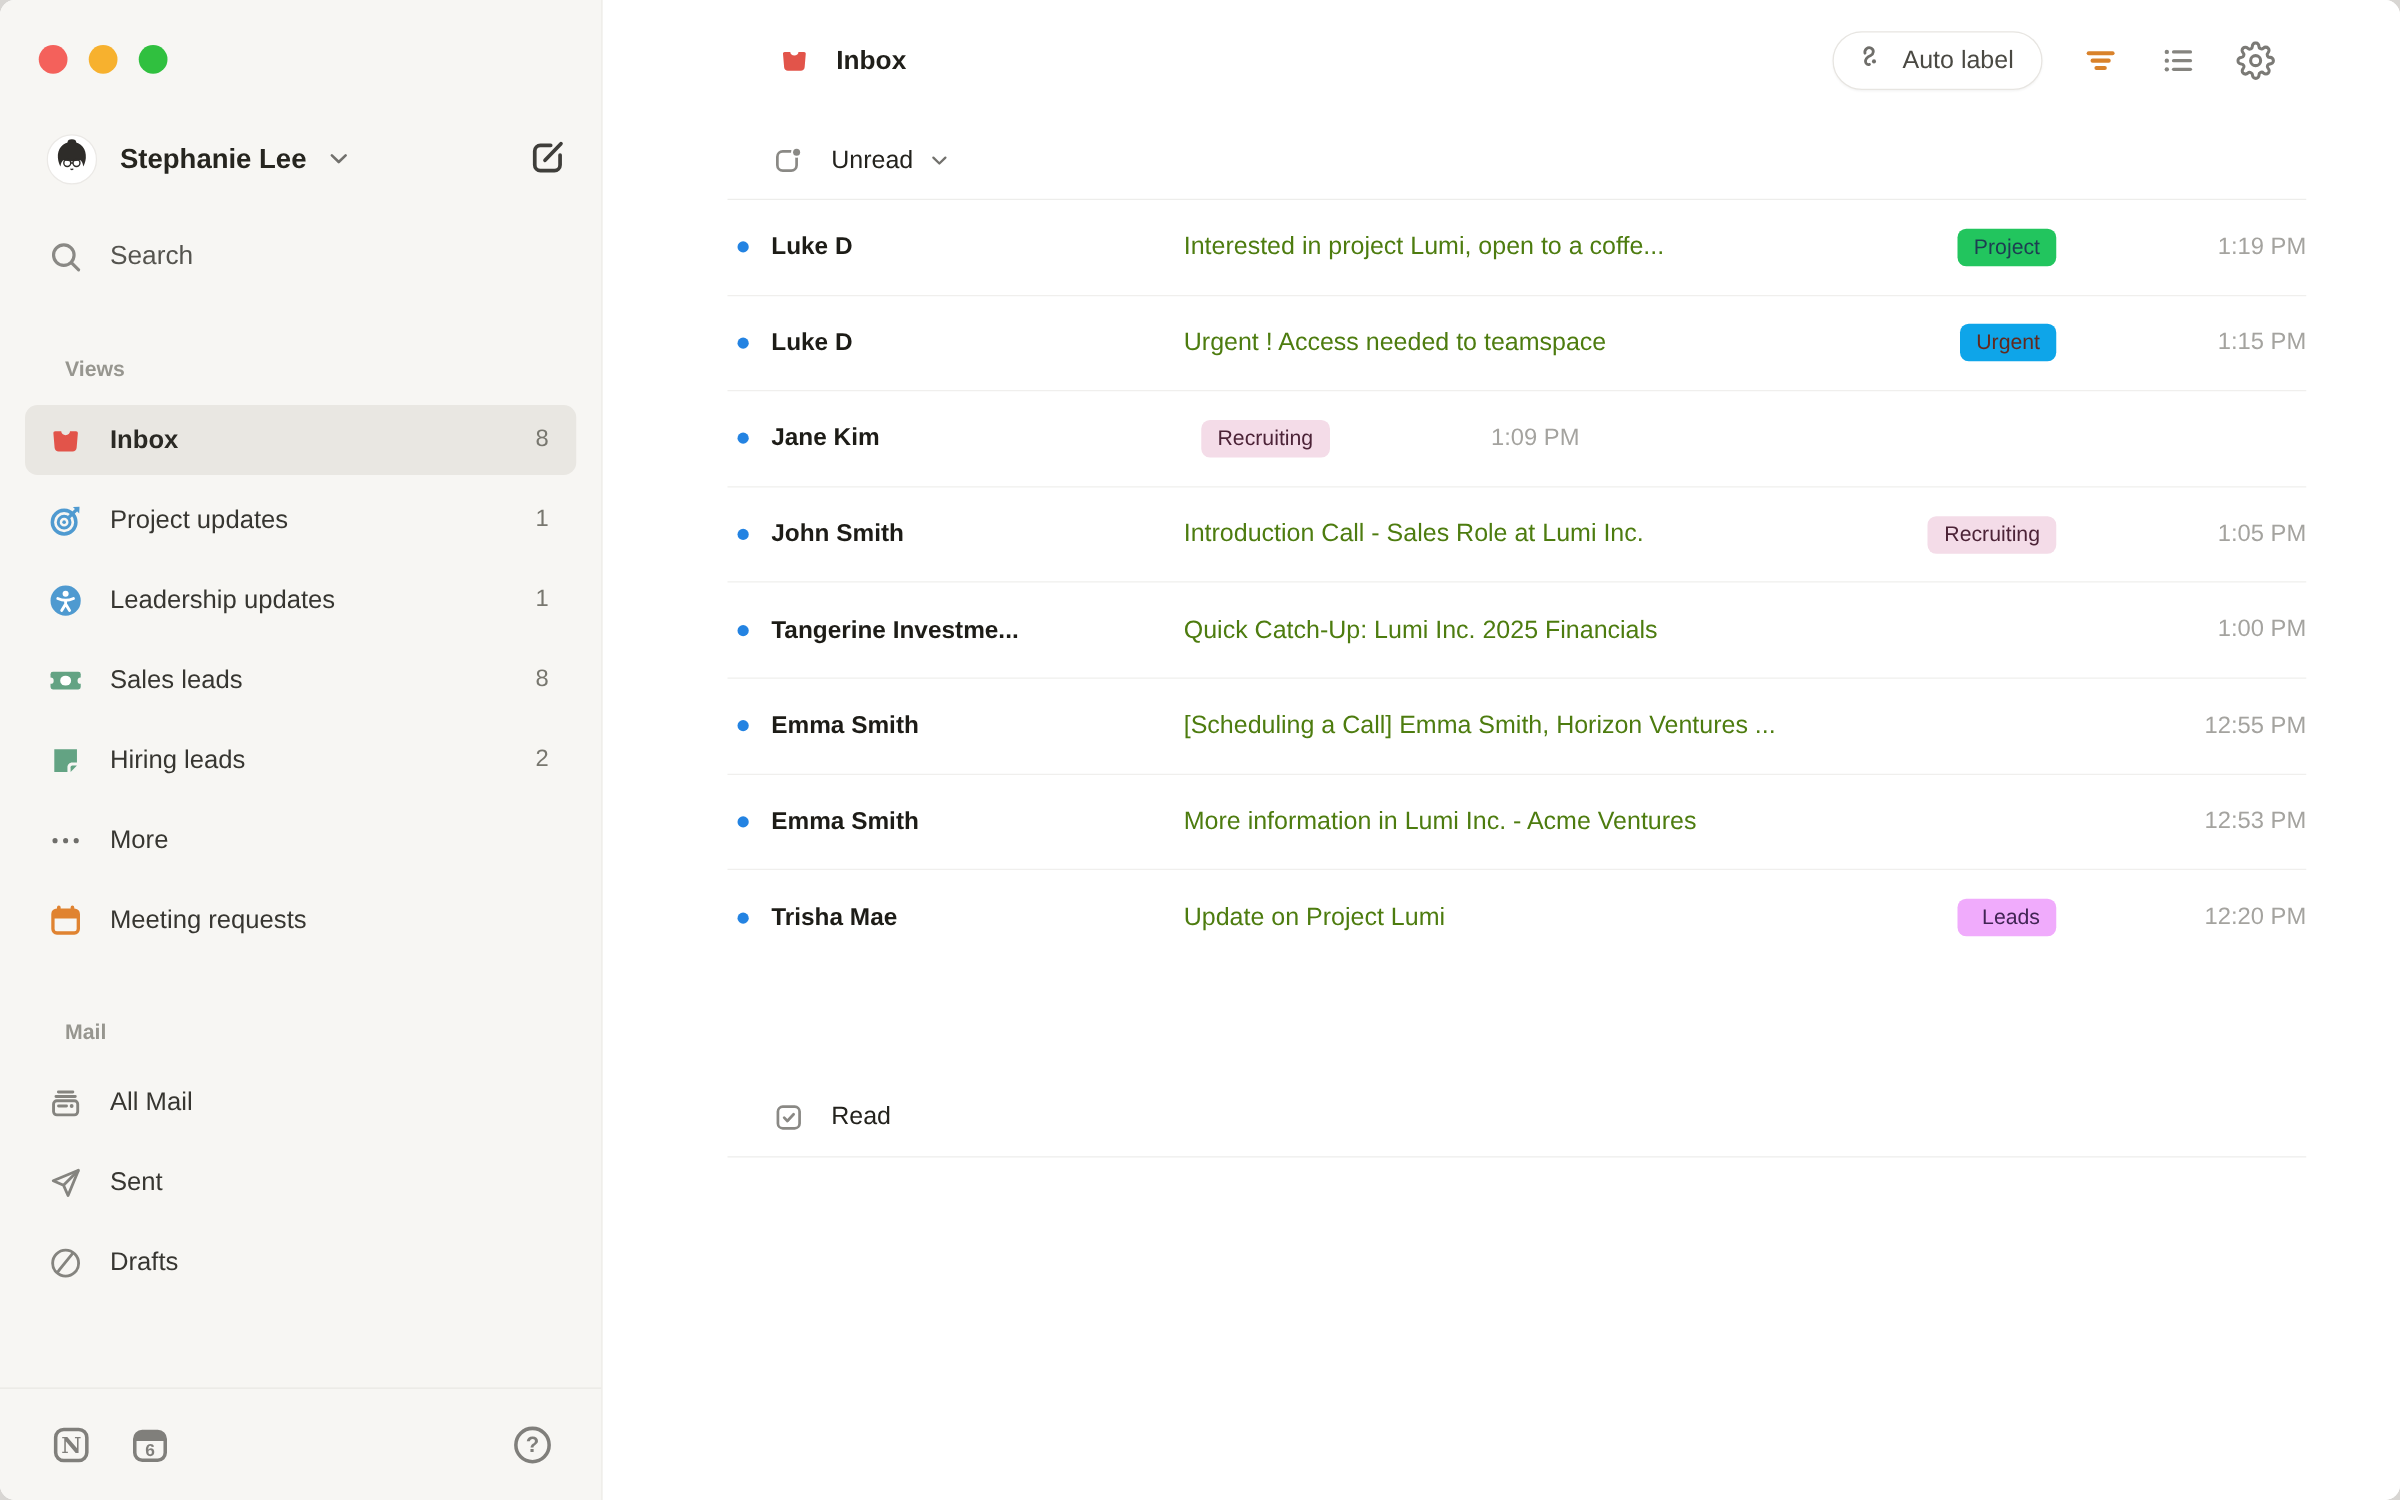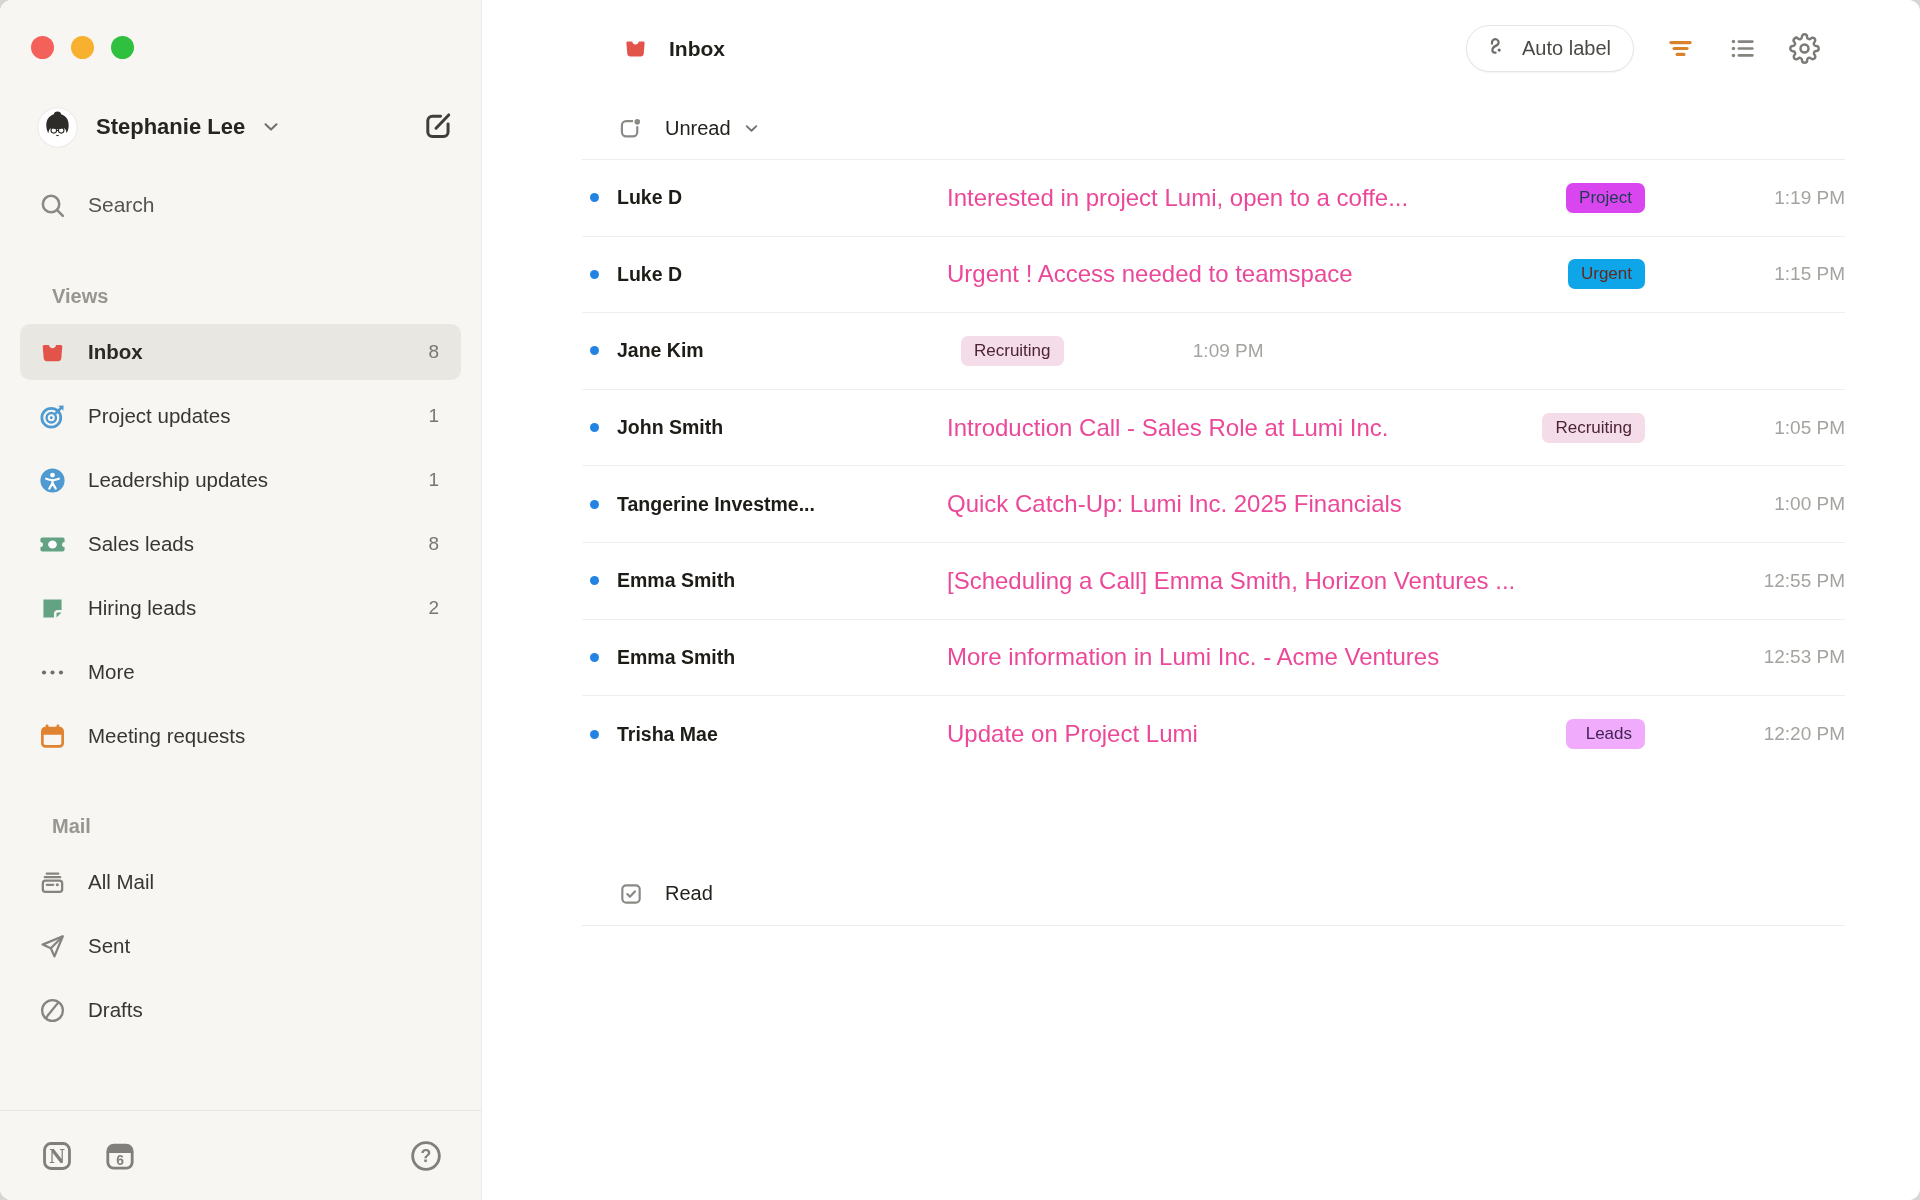--- a/index.html
+++ b/index.html
@@ -16,21 +16,21 @@
   .avatar { width:41px; height:41px; flex-shrink:0; }
   .user-name { margin-left:18px; font-size:22px; font-weight:600; color:#26251f; }
   .user-chev { margin-left:14px; width:24px; height:24px; }
   .compose-btn { margin-left:auto; margin-right:4px; width:38px; height:38px; border:none; background:transparent; cursor:pointer; padding:0; }
   .compose-btn svg { width:34px; height:34px; }
 
   .search-row { margin-top:33px; height:46px; display:flex; align-items:center; padding-left:18px; }
   .search-row .icon24 { width:29px; height:29px; }
   .search-label { margin-left:21px; font-size:21px; color:#55544f; }
 
-  .nav-title { margin-top:56px; height:24px; padding-left:32px; font-size:20px; font-weight:700; color:#97968f; display:flex; align-items:center; }
+  .nav-title { margin-top:56px; height:24px; padding-left:32px; font-size:17px; font-weight:700; color:#97968f; display:flex; align-items:center; }
   .nav-title.second { margin-top:50px; }
   .nav-items { margin-top:16px; }
   .nav-item { height:56px; margin-bottom:8px; border-radius:10px; display:flex; align-items:center; padding:0 22px 0 18px; cursor:pointer; }
   .nav-item.selected { background:#e9e7e2; }
   .nav-item .nav-icon { width:29px; height:29px; flex-shrink:0; }
   .nav-item .nav-icon svg { width:29px; height:29px; display:block; }
   .nav-label { margin-left:21px; font-size:20.5px; color:#373631; white-space:nowrap; }
   .nav-item.selected .nav-label { font-weight:600; color:#2a2924; }
   .nav-count { margin-left:auto; font-size:19px; color:#78776f; }
 
@@ -57,21 +57,21 @@
   .group-header .icon25 { width:26px; height:26px; }
   .group-label { margin-left:21px; font-size:20px; font-weight:400; color:#23221d; }
   .group-chev { margin-left:10px; width:21px; height:21px; }
   .read-header { margin-top:90px; }
 
   .email-row { display:flex; align-items:center; height:76.6px; border-bottom:1px solid #f0efed; cursor:pointer; }
   .email-row:last-child { border-bottom:none; }
   .dot-col { width:35px; padding-left:8px; flex-shrink:0; display:flex; align-items:center; }
   .u-dot { width:9px; height:9px; border-radius:50%; display:block; }
   .sender { width:330px; flex-shrink:0; font-size:19.5px; font-weight:700; color:#1d1c17; white-space:nowrap; overflow:hidden; }
-  .subject { flex:1; min-width:0; font-size:24px; color:#ec4899; white-space:nowrap; overflow:hidden; text-overflow:ellipsis; }
+  .subject { flex:1; min-width:0; font-size:20px; color:#4d7c0f; white-space:nowrap; overflow:hidden; text-overflow:ellipsis; }
   .pill { flex-shrink:0; margin-left:14px; font-size:17px; font-weight:500; padding:5px 13px; border-radius:7px; white-space:nowrap; }
   .time { width:200px; flex-shrink:0; text-align:right; font-size:19px; color:#a4a39f; }
 </style>
 </head>
 <body>
 
 <div class="window">
 
   <aside class="sidebar">
     <div class="traffic">
@@ -306,21 +306,21 @@
             </svg></span>
       </div>
 
       <div id="email-rows">
   <div class="email-row">
     <span class="dot-col">
               <span class="u-dot" style="background: rgb(35, 131, 226);"></span>
             </span>
     <span class="sender">Luke D</span>
     <span class="subject">Interested in project Lumi, open to a coffe...</span>
-    <span class="pill" style="background: #d946ef; color: rgb(29, 61, 82);">Project</span>
+    <span class="pill" style="background: #22c55e; color: rgb(29, 61, 82);">Project</span>
     <span class="time">1:19 PM</span>
   </div>
 
   <div class="email-row">
     <span class="dot-col">
               <span class="u-dot" style="background: rgb(35, 131, 226);"></span>
             </span>
     <span class="sender">Luke D</span>
     <span class="subject">Urgent ! Access needed to teamspace</span>
     <span class="pill" style="background: #0ea5e9; color: rgb(99, 41, 29);">Urgent</span>

